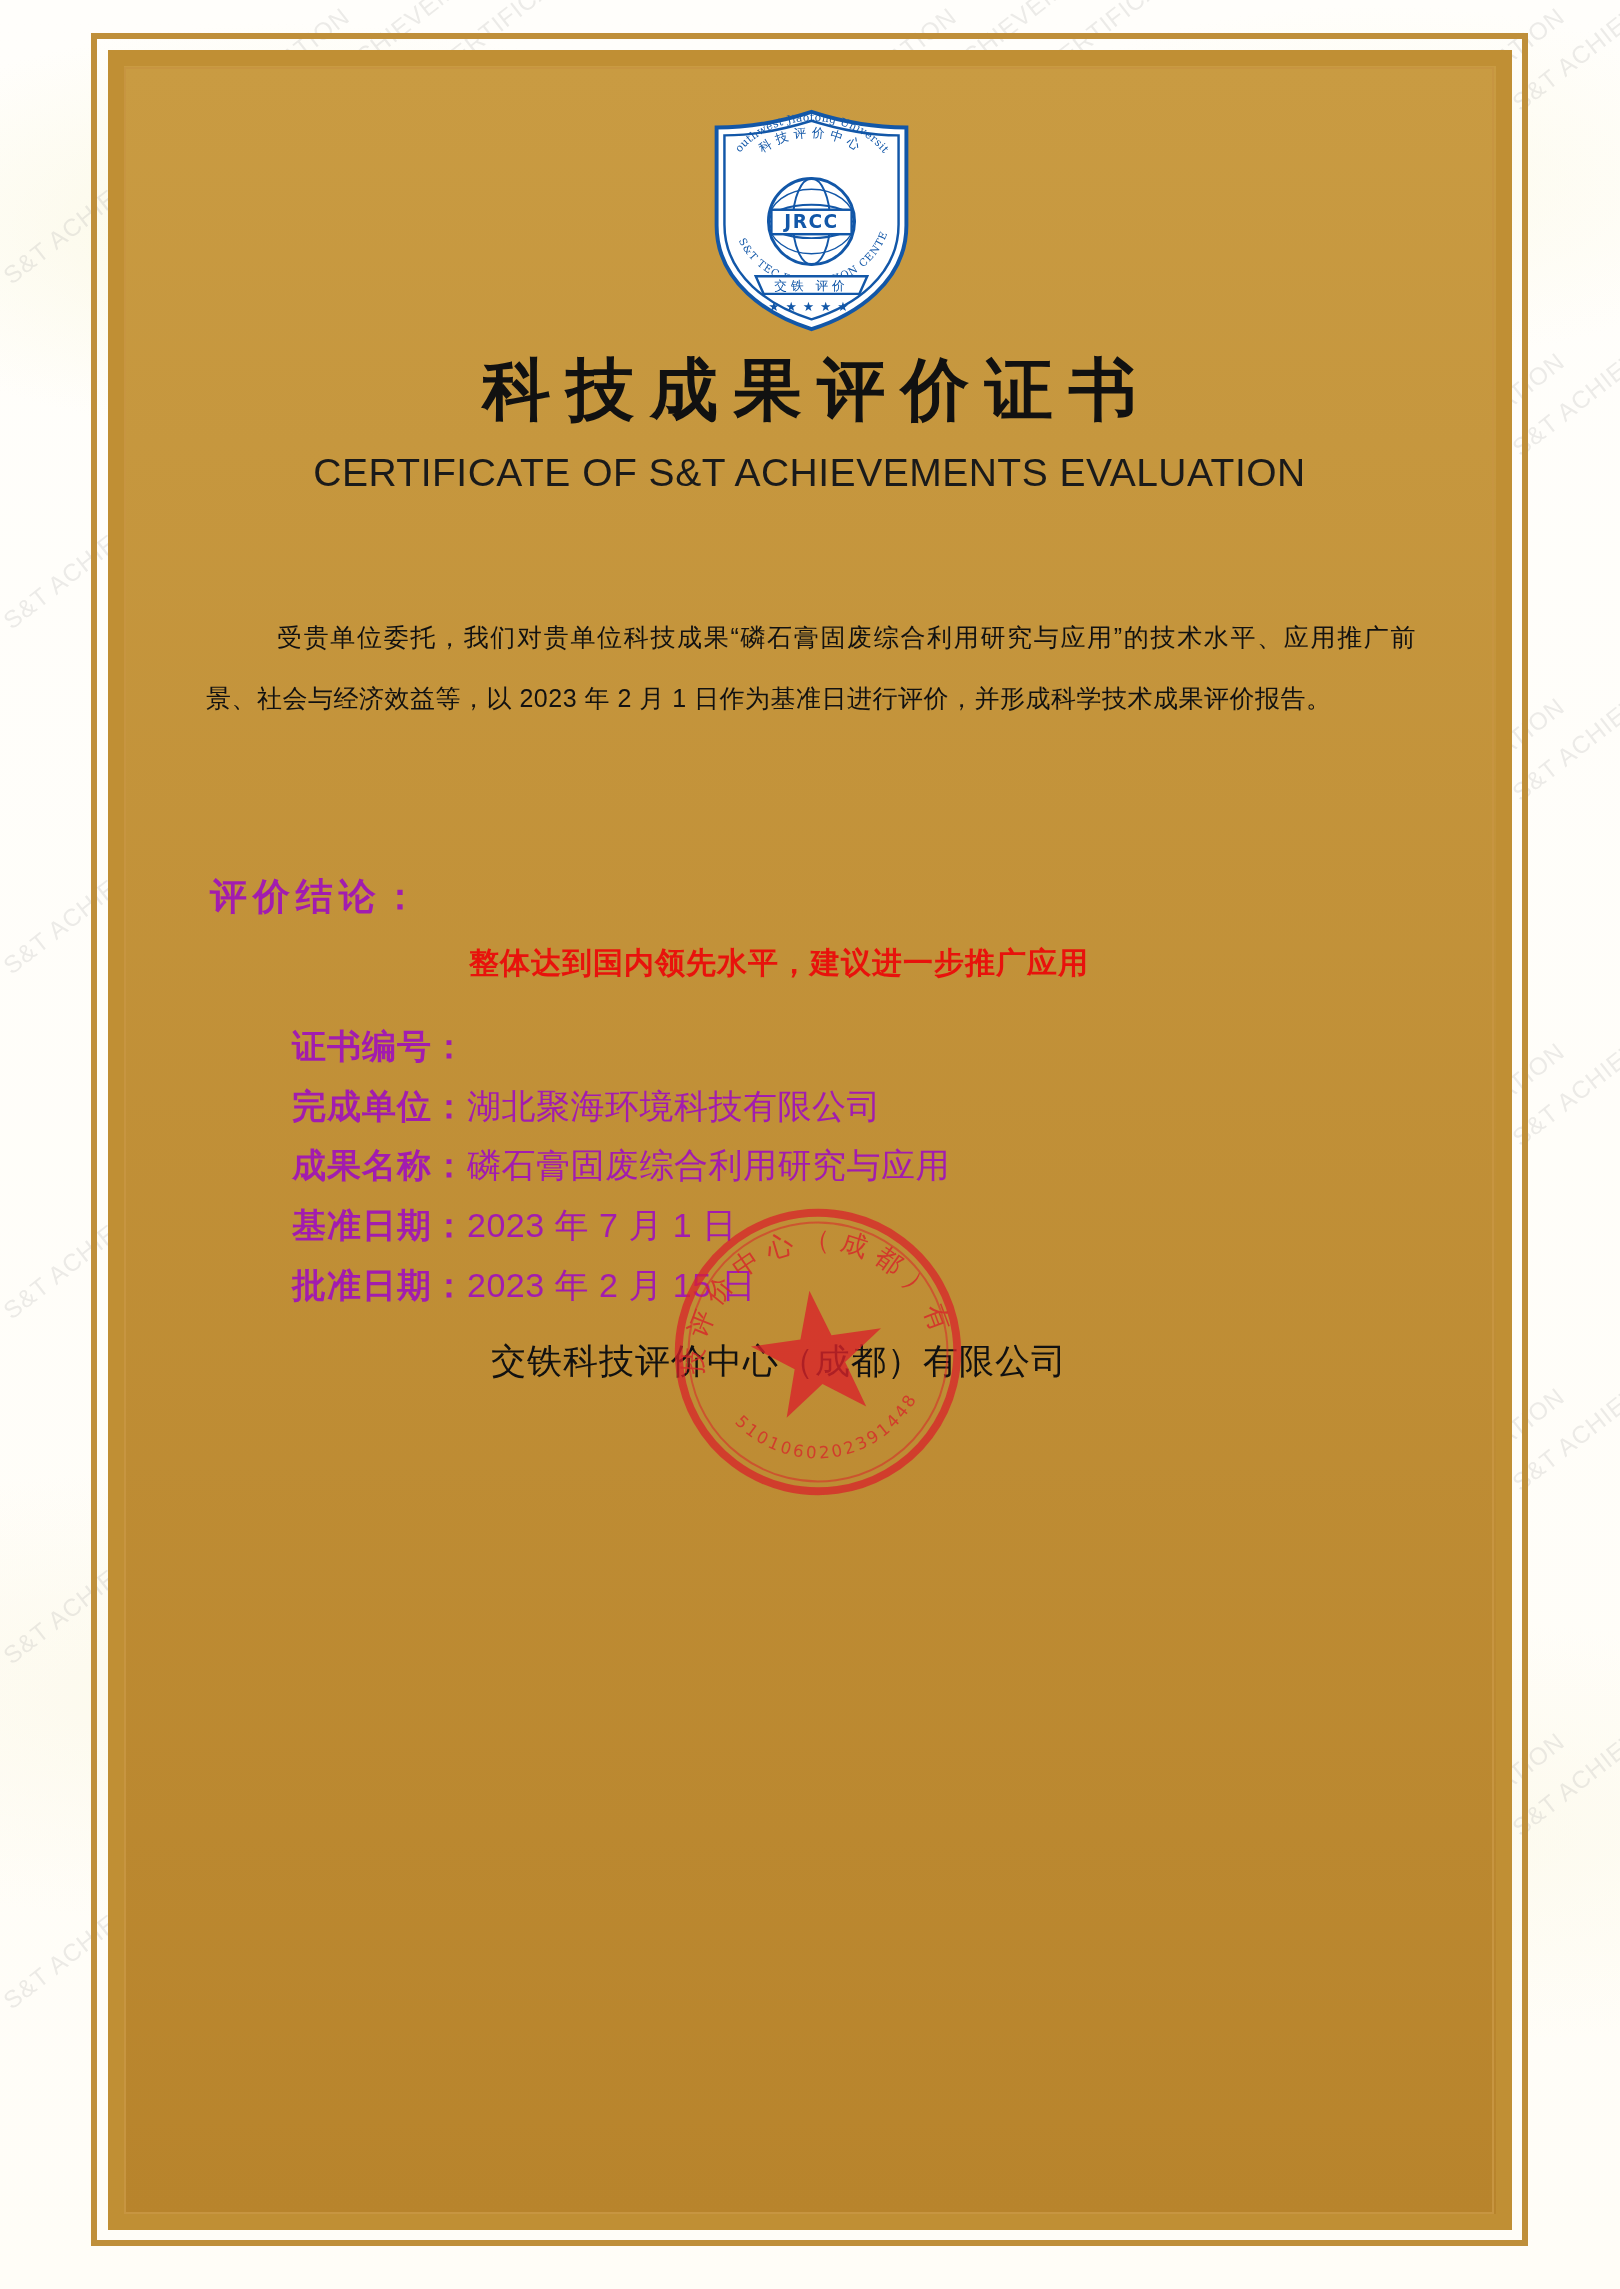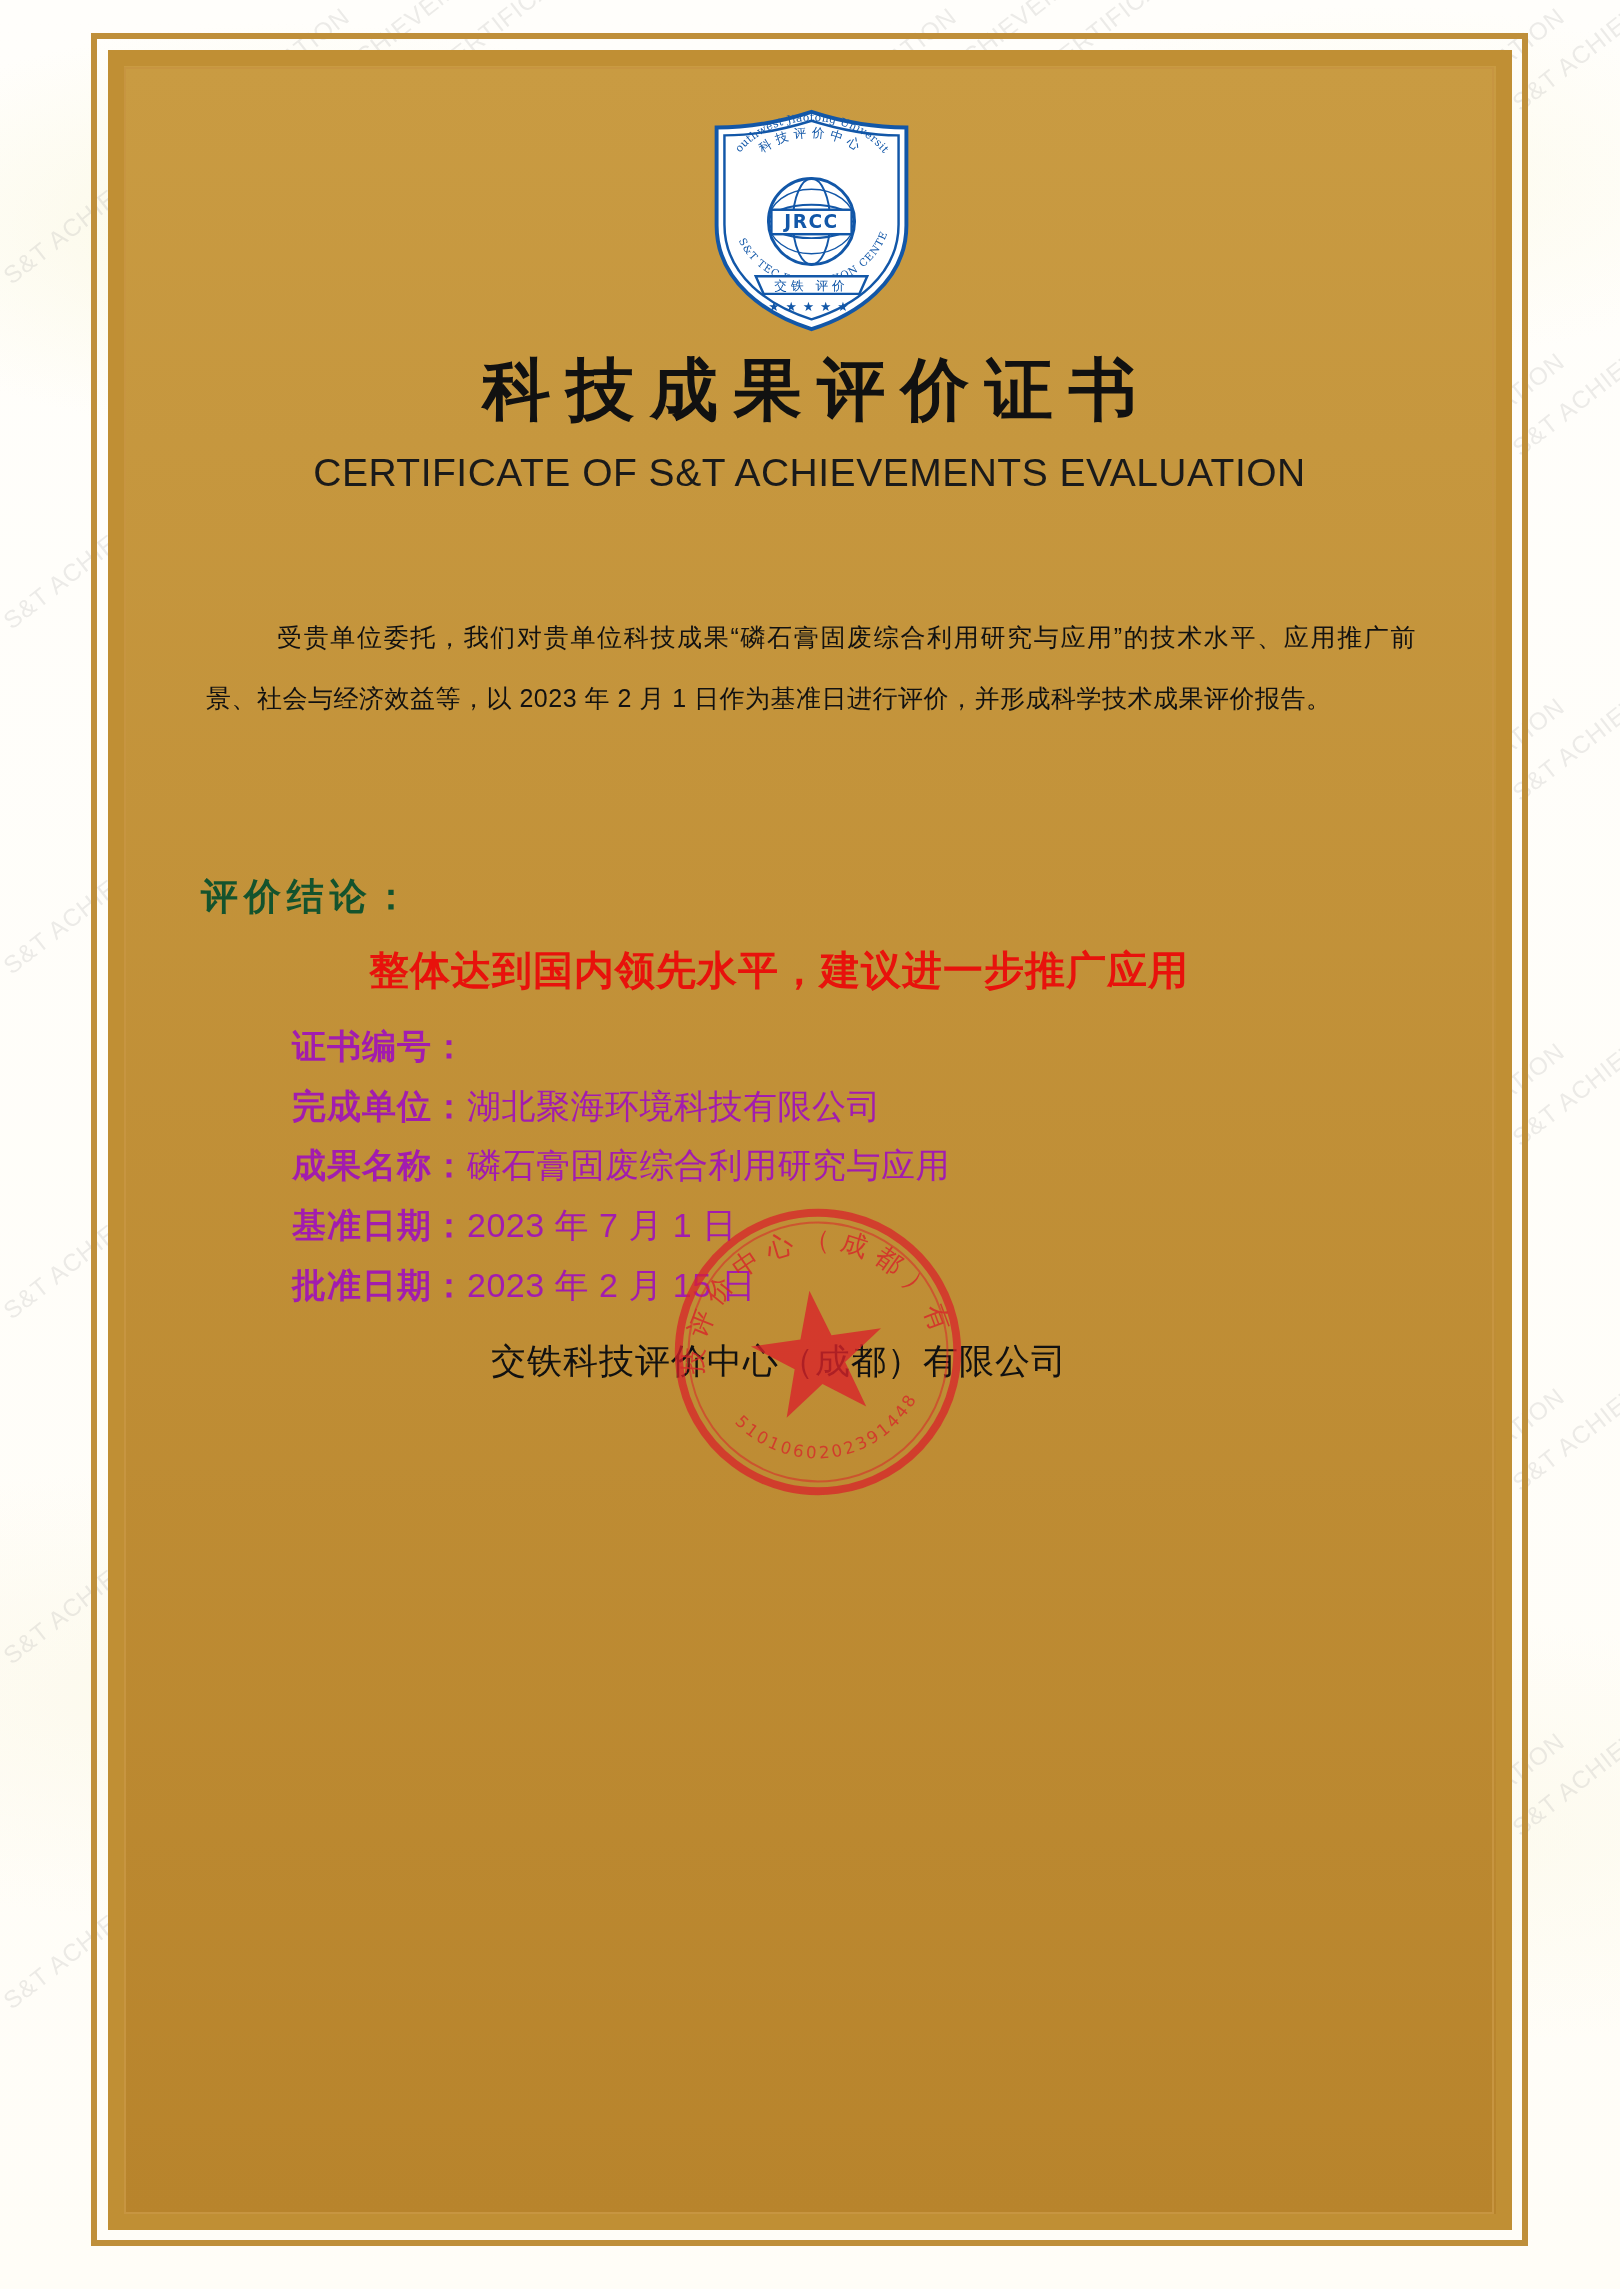--- a/index.html
+++ b/index.html
@@ -144,34 +144,34 @@
     line-height: 61px;
     color: #111111;
     text-align: justify;
     text-justify: inter-ideograph;
     text-indent: 71px;
     letter-spacing: 0.5px;
   }
 
   #conclusion-label {
     position: absolute;
-    left: 54px;
+    left: 63px;
     top: 784px;
     font-size: 37px;
     font-weight: bold;
-    color: #14532d;
+    color: #a21caf;
     letter-spacing: 5.9px;
   }
   #conclusion-text {
     position: absolute;
     left: 0;
     top: 855px;
     width: 1264px;
     text-align: center;
-    font-size: 40px;
+    font-size: 30px;
     font-weight: bold;
     color: #e8120c;
     letter-spacing: 1px;
   }
 
   
   #fields {
     position: absolute;
     left: 145px;
     top: 936px;

